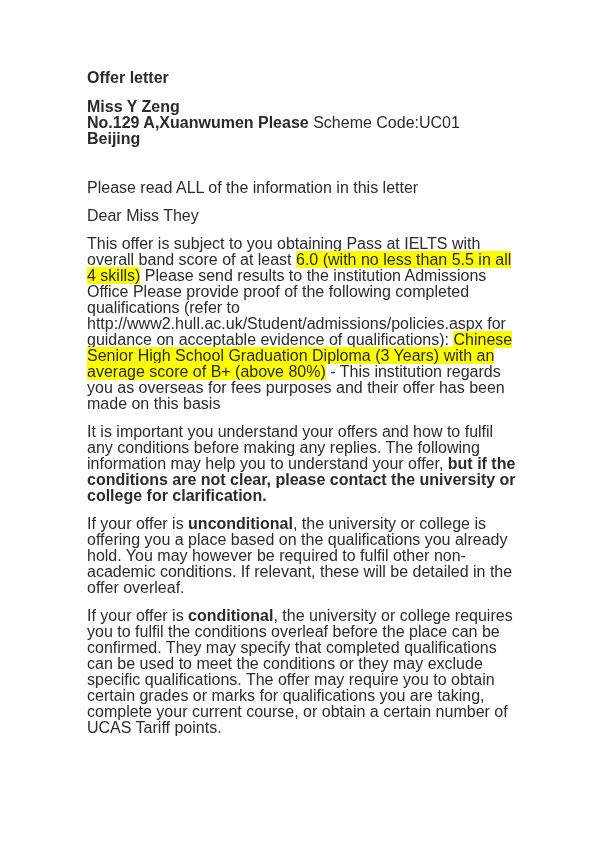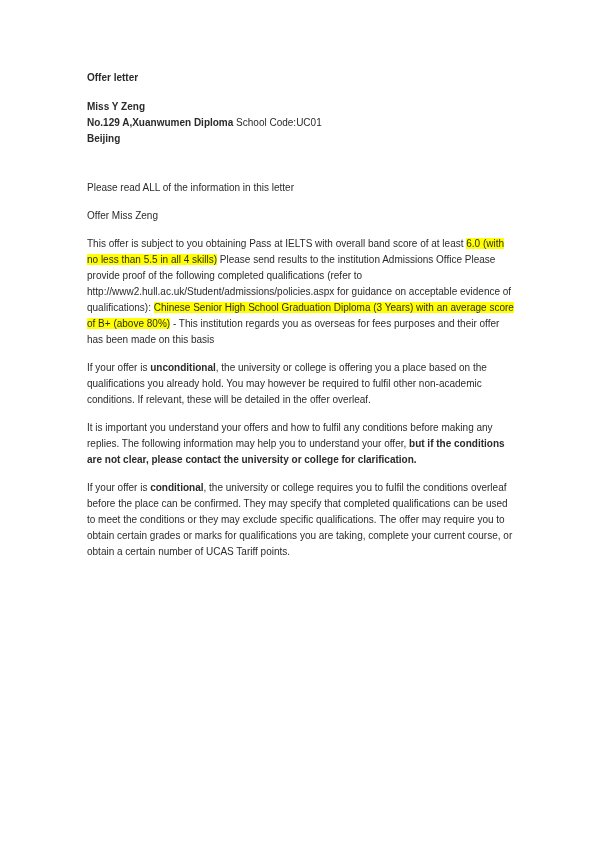--- a/index.html
+++ b/index.html
@@ -6,21 +6,21 @@
     margin: 0;
     padding: 0;
     background: #ffffff;
   }
   .page {
     position: relative;
     width: 600px;
     height: 842px;
     background: var(--page-bg, #ffffff);
     font-family: "Liberation Sans", sans-serif;
-    font-size: 10px;
+    font-size: 16px;
     line-height: 16px;
     color: var(--text-color, #2b2b2b);
     overflow: hidden;
   }
   .content {
     position: absolute;
     left: 87px;
     top: 70px;
     width: 430px;
   }
@@ -39,25 +39,25 @@
 <body>
 
 <div class="page">
   <div class="content">
 
     <div class="heading">Offer letter</div>
 
 
     <div class="addr-block">
       <div class="addr-line">Miss Y Zeng</div>
-      <div class="addr-line"><span>No.129 A,Xuanwumen Diploma</span> <span class="scheme-code">School Code:UC01</span></div>
+      <div class="addr-line"><span>No.129 A,Xuanwumen Please</span> <span class="scheme-code">Scheme Code:UC01</span></div>
       <div class="addr-line">Beijing</div>
     </div>
 
     <p><span>Please read ALL of the information in this letter</span></p>
-    <p><span>Offer Miss Zeng</span></p>
+    <p><span>Dear Miss They</span></p>
     <p><span>This offer is subject to you obtaining Pass at IELTS with overall band score of at least </span><span class="hl">6.0 (with no less than 5.5 in all 4 skills)</span><span> Please send results to the institution Admissions Office Please provide proof of the following completed qualifications (refer to http://www2.hull.ac.uk/Student/admissions/policies.aspx for guidance on acceptable evidence of qualifications): </span><span class="hl">Chinese Senior High School Graduation Diploma (3 Years) with an average score of B+ (above 80%)</span><span> - This institution regards you as overseas for fees purposes and their offer has been made on this basis</span></p>
+    <p><span>It is important you understand your offers and how to fulfil any conditions before making any replies. The following information may help you to understand your offer, </span><span class="b">but if the conditions are not clear, please contact the university or college for clarification.</span></p>
     <p><span>If your offer is </span><span class="b">unconditional</span><span>, the university or college is offering you a place based on the qualifications you already hold. You may however be required to fulfil other non-academic conditions. If relevant, these will be detailed in the offer overleaf.</span></p>
-    <p><span>It is important you understand your offers and how to fulfil any conditions before making any replies. The following information may help you to understand your offer, </span><span class="b">but if the conditions are not clear, please contact the university or college for clarification.</span></p>
     <p><span>If your offer is </span><span class="b">conditional</span><span>, the university or college requires you to fulfil the conditions overleaf before the place can be confirmed. They may specify that completed qualifications can be used to meet the conditions or they may exclude specific qualifications. The offer may require you to obtain certain grades or marks for qualifications you are taking, complete your current course, or obtain a certain number of UCAS Tariff points.</span></p>
 
   </div>
 </div>
 
 </body></html>

